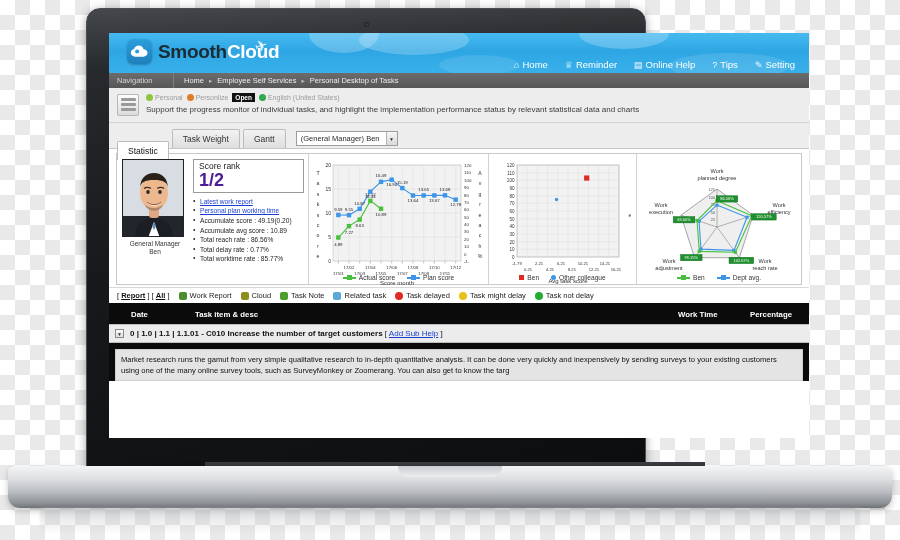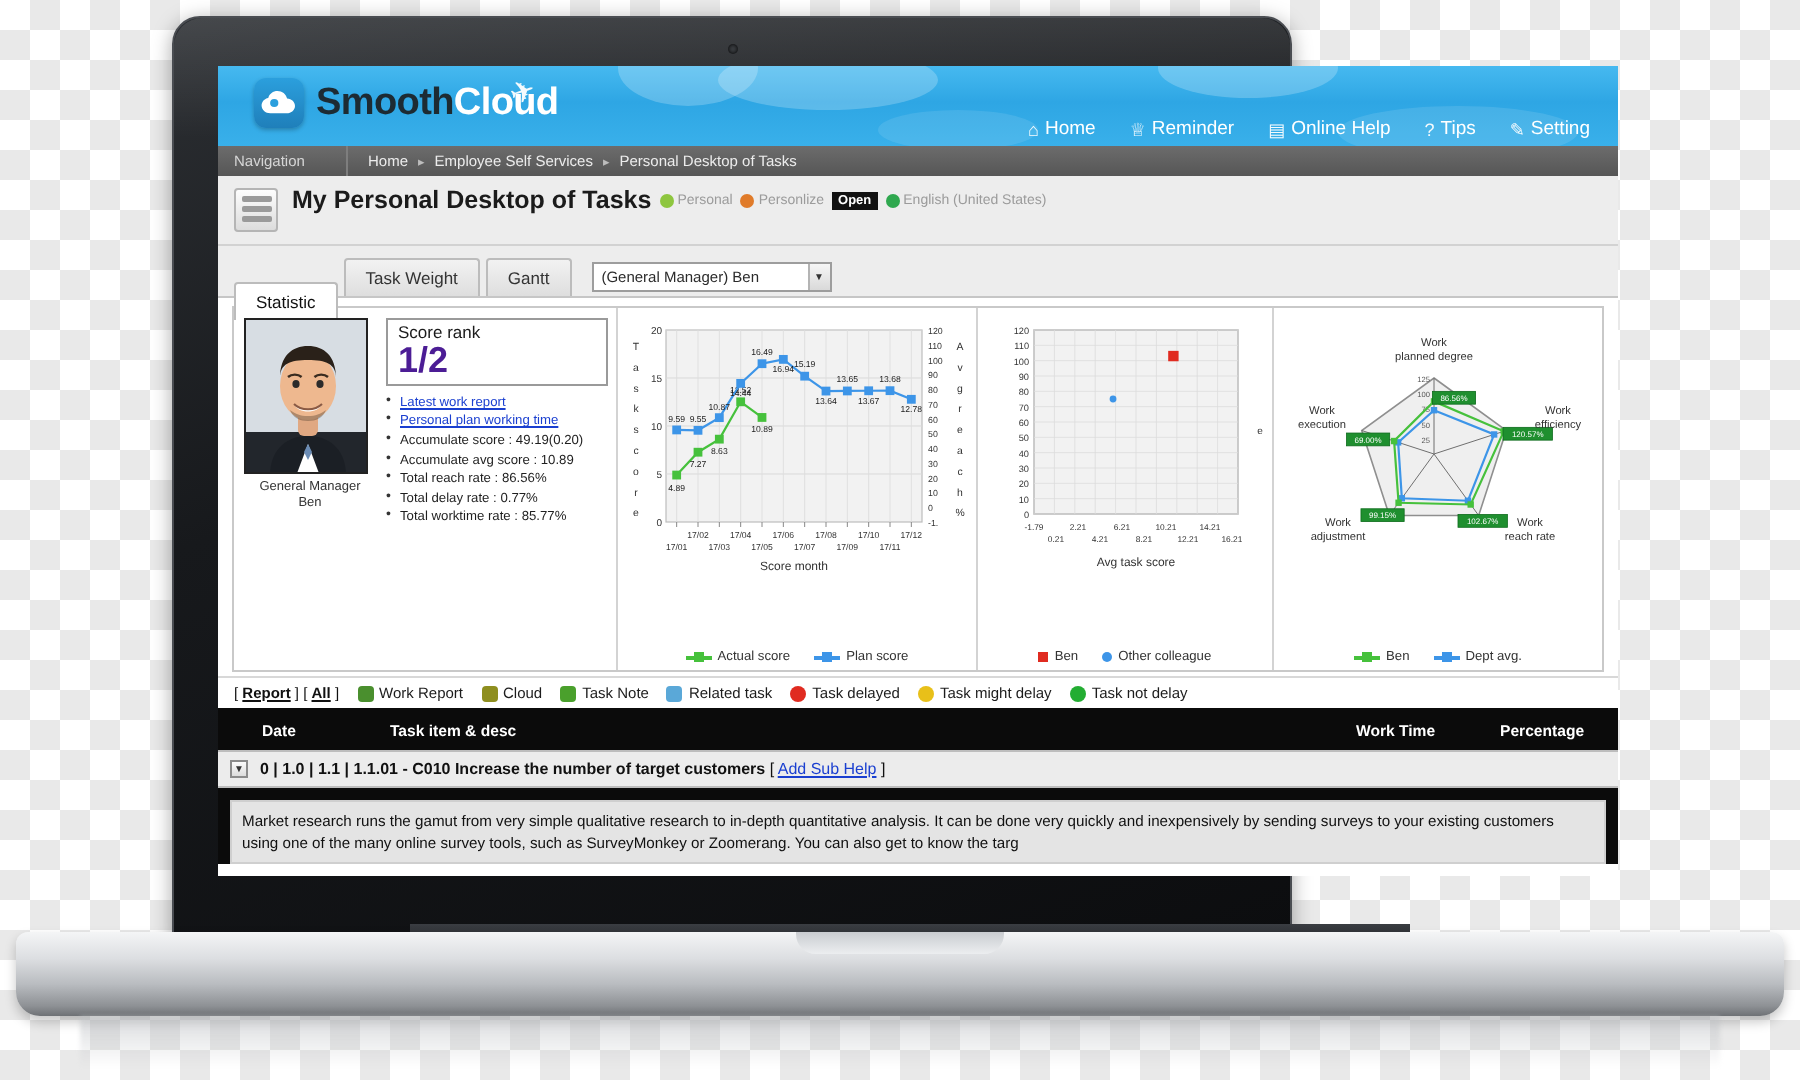--- a/index.html
+++ b/index.html
@@ -113,26 +113,26 @@
   .tabrow{ background:#ededed; padding:6px 8px 0 8px; display:flex; align-items:flex-end; gap:3px; border-bottom:1px solid #c6c6c6;}
   .tab{
     font-size:8.5px; padding:4px 10px 4px 10px; border:1px solid #bcbcbc; border-bottom:none;
     background:linear-gradient(180deg,#f2f2f2,#dedede); color:#333; border-radius:2px 2px 0 0; cursor:pointer;
   }
   .tab.active{ background:#ffffff; color:#111; position:relative; top:12px; }
   .selwrap{
     margin-left:7px; margin-bottom:2px; display:flex; align-items:center;
     border:1px solid #9d9d9d; background:#fff; font-size:7.5px; height:15px; padding-left:4px; cursor:pointer;
   }
-  .selwrap .sv{ padding-right:24px; color:#2b2b2b;}
+  .selwrap .sv{ padding-right:6px; color:#2b2b2b;}
   .selwrap .arw{ width:11px; height:13px; border-left:1px solid #b4b4b4; background:linear-gradient(180deg,#f6f6f6,#d9d9d9);
                  display:flex; align-items:center; justify-content:center; font-size:5px; color:#333;}
 
   .chartsbox{ background:#ffffff; padding:4px 7px 2px 7px; }
-  .chartsinner{ border:1px solid #c9c9c9; background:#fff; display:flex; height:183px; }
+  .chartsinner{ border:1px solid #c9c9c9; background:#fff; display:flex; height:132px; }
 
   
   .scorepanel{ width:196px; padding:5px 4px 0 5px; display:flex; gap:5px;}
   .photowrap{ width:66px; text-align:center; flex:none;}
   .photo{
     width:62px; height:78px; border:1px solid #222; background:#cfd9e2; overflow:hidden; position:relative;
   }
   .photo svg{ display:block; }
   .pname{ font-size:6.5px; color:#333; line-height:1.3; margin-top:3px;}
   .scoreright{ flex:1; }
@@ -244,35 +244,35 @@
       </div>
 
       <div class="pagehead">
         <div class="pageicon">
             <i></i>
             <i></i>
             <i></i>
           </div>
         <div style="flex:1">
           <div class="ptitle-row">
-            <span class="ptitle">My Personal Desktop of Tasks</span>
             <span class="pmeta">
                 <span class="dot" style="background:#8ec63f"></span>
                 <span>Personal</span>
               </span>
             <span class="pmeta">
                 <span class="dot" style="background:#e07b2a"></span>
                 <span>Personlize</span>
               </span>
             <span class="badge-open">Open</span>
             <span class="pmeta">
                 <span class="dot" style="background:#2fa84f"></span>
                 <span>English (United States)</span>
               </span>
           </div>
+          <div class="psub">Support the progress monitor of individual tasks, and highlight the implementation performance status by relevant statistical data and charts</div>
         </div>
       </div>
 
       <div class="tabrow">
         <div class="tab active">Statistic</div>
         <div class="tab">Task Weight</div>
         <div class="tab">Gantt</div>
         <div class="selwrap">
           <span class="sv">(General Manager) Ben</span>
           <span class="arw">▼</span>

